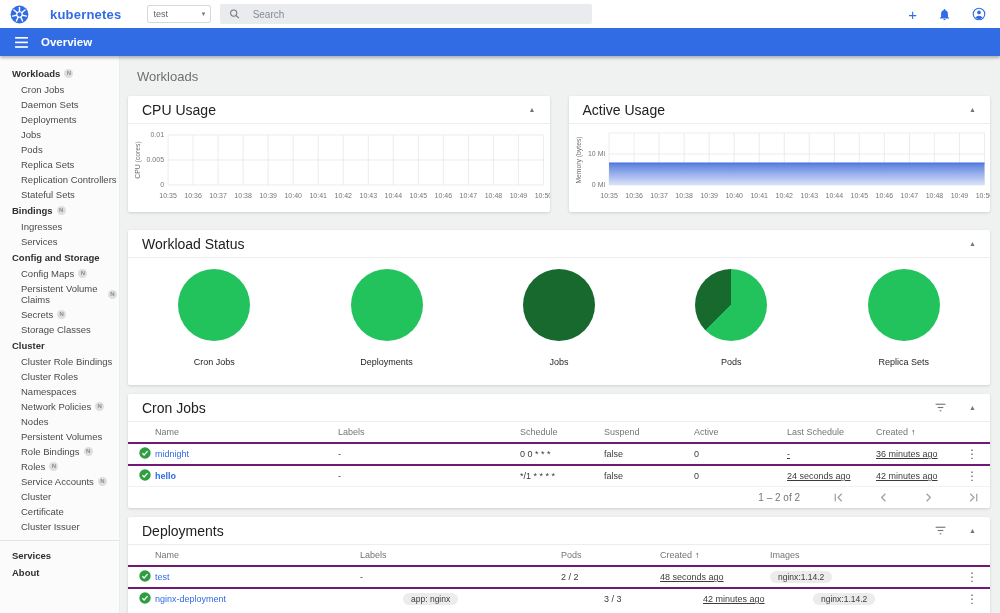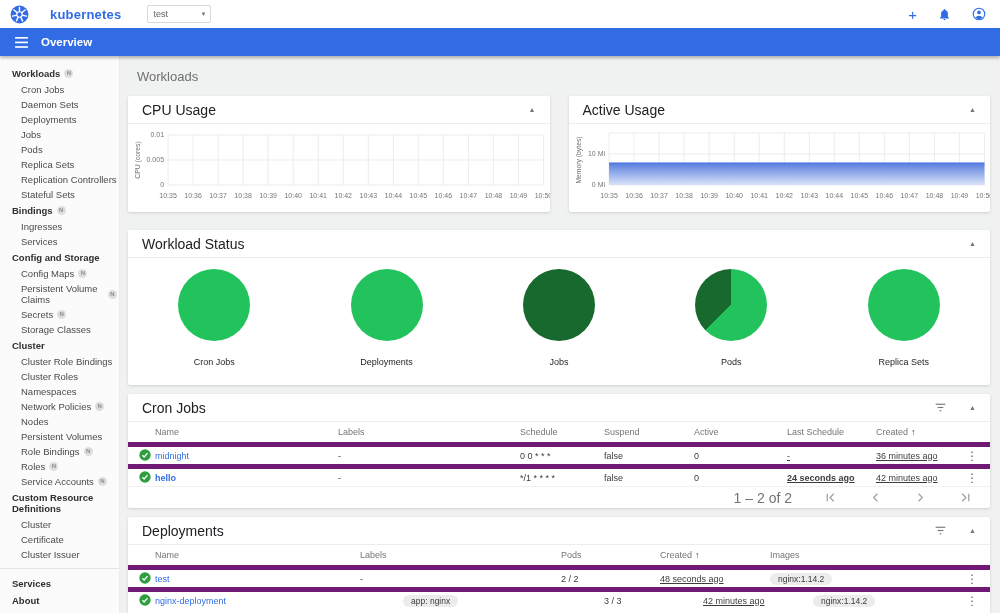--- a/index.html
+++ b/index.html
@@ -49,30 +49,30 @@
   .status-card{margin-top:18px;height:155px}
   .pies{display:flex;justify-content:space-around;padding-top:11px}
   .pie-item{width:130px;text-align:center}
   .pie{width:72px;height:72px;border-radius:50%;margin:0 auto}
   .pie-label{margin-top:16px;font-size:9px;color:#1f1f1f}
 
   .table-card{margin-top:9px}
   #cron-card{height:114px}
   #deploy-card{height:98px}
   .tbl{font-size:9px;color:#3c3c3c}
-  .tr{display:flex;align-items:center;height:22px;border-top:5px solid #701a75}
+  .tr{display:flex;align-items:center;height:22px;border-top:2px solid #701a75}
   .tr.th{height:20px;color:#757575;border-top:none}
   .td{padding-right:6px;overflow:hidden;white-space:nowrap;flex:none}
   .td.grow{flex:1}
   .link{color:#326ce5;cursor:pointer}
   .u{text-decoration:underline;cursor:default}
   .chip{background:#ececec;border-radius:9px;padding:1px 8px;font-size:8.5px;color:#3c3c3c;display:inline-block}
   .kebab{font-size:12px;color:#616161;cursor:pointer;line-height:1}
   .sort-arrow{margin-left:3px;color:#424242}
-  .pager{display:flex;align-items:center;justify-content:flex-end;height:22px;padding-right:18px;color:#757575;font-size:14px;gap:32px;border-top:1px solid #f1f1f1}
+  .pager{display:flex;align-items:center;justify-content:flex-end;height:22px;padding-right:10px;color:#757575;font-size:10px;gap:32px;border-top:1px solid #f1f1f1}
   .pager .pbtn{cursor:pointer;display:flex;align-items:center}
 </style>
 </head>
 <body>
 
 <div class="app-header">
   <div class="brand">
     <svg width="19" height="19" viewBox="0 0 32 32">
       <circle cx="16" cy="16" r="15" fill="#326ce5"></circle>
       <g stroke="#fff" stroke-width="2.4" stroke-linecap="round">
@@ -87,20 +87,27 @@
       <circle cx="16" cy="16" r="4.6" fill="#326ce5" stroke="#fff" stroke-width="2"></circle>
     </svg>
     <span class="brand-text">kubernetes</span>
   </div>
 
   <div class="ns-select">
     <span>test</span>
     <span class="ns-caret">▾</span>
   </div>
 
+  <div class="searchbar">
+    <svg width="12" height="12" viewBox="0 0 16 16">
+      <circle cx="6.7" cy="6.7" r="4.4" fill="none" stroke="#757575" stroke-width="1.5"></circle>
+      <line x1="10.2" y1="10.2" x2="14" y2="14" stroke="#757575" stroke-width="1.5"></line>
+    </svg>
+    <input type="text" placeholder="Search" style="">
+  </div>
 
   <div class="header-icons">
     <span class="hicon plus-glyph">+</span>
     <span class="hicon">
       <svg width="13" height="13" viewBox="0 0 16 16" fill="#326ce5">
         <path d="M8 15c.8 0 1.4-.6 1.4-1.4H6.6C6.6 14.4 7.2 15 8 15zM12.2 10.8V7.1c0-2.1-1.1-3.9-3.1-4.4v-.5C9.1 1.6 8.6 1.1 8 1.1S6.9 1.6 6.9 2.2v.5c-2 .5-3.1 2.3-3.1 4.4v3.7L2.5 12.1v.7h11v-.7L12.2 10.8z"></path>
       </svg>
     </span>
     <span class="hicon">
       <svg width="14" height="14" viewBox="0 0 16 16">
@@ -206,23 +213,20 @@
         <span>Role Bindings</span>
         <span class="badge">N</span>
       </div>
       <div class="nav-item">
         <span>Roles</span>
         <span class="badge">N</span>
       </div>
       <div class="nav-item">
         <span>Service Accounts</span>
         <span class="badge">N</span>
-      </div>
-      <div class="nav-header">
-        <span>Custom Resource Definitions</span>
       </div>
       <div class="nav-item">
         <span>Cluster</span>
       </div>
       <div class="nav-item">
         <span>Certificate</span>
       </div>
       <div class="nav-item">
         <span>Cluster Issuer</span>
       </div>
@@ -431,21 +435,21 @@
           <div class="tr">
             <span class="td" style="width: 27px; padding-left: 11px;"><svg viewBox="0 0 16 16" width="12" height="12">
                 <circle cx="8" cy="8" r="7.6" fill="#2f9e41"></circle>
                 <path d="M4.6 8.4l2.2 2.2 4.6-5.2" stroke="#fff" stroke-width="1.7" fill="none"></path>
               </svg></span>
             <span class="td" style="width: 183px; font-weight: bold;"><span class="link">hello</span></span>
             <span class="td" style="width: 182px;"><span>-</span></span>
             <span class="td" style="width: 84px;"><span>*/1 * * * *</span></span>
             <span class="td" style="width: 90px;"><span>false</span></span>
             <span class="td" style="width: 93px;"><span>0</span></span>
-            <span class="td" style="width: 89px; font-weight: bold;"><span class="u">24 seconds ago</span></span>
+            <span class="td" style="width: 89px;"><span class="u">24 seconds ago</span></span>
             <span class="td grow"><span class="u">42 minutes ago</span></span>
             <span class="td" style="width: 30px; text-align: center;"><span class="kebab">⋮</span></span>
           </div>
         </div>
       <div class="pager" id="cron-pager">
           <span>1 – 2 of 2</span>
           <span class="pbtn">
             <svg viewBox="0 0 14 14" width="13" height="13">
               <path d="M3.5 3v8" stroke="#9e9e9e" stroke-width="1.3" fill="none"></path>
               <path d="M10.5 3L6.5 7l4 4" stroke="#9e9e9e" stroke-width="1.3" fill="none"></path>

